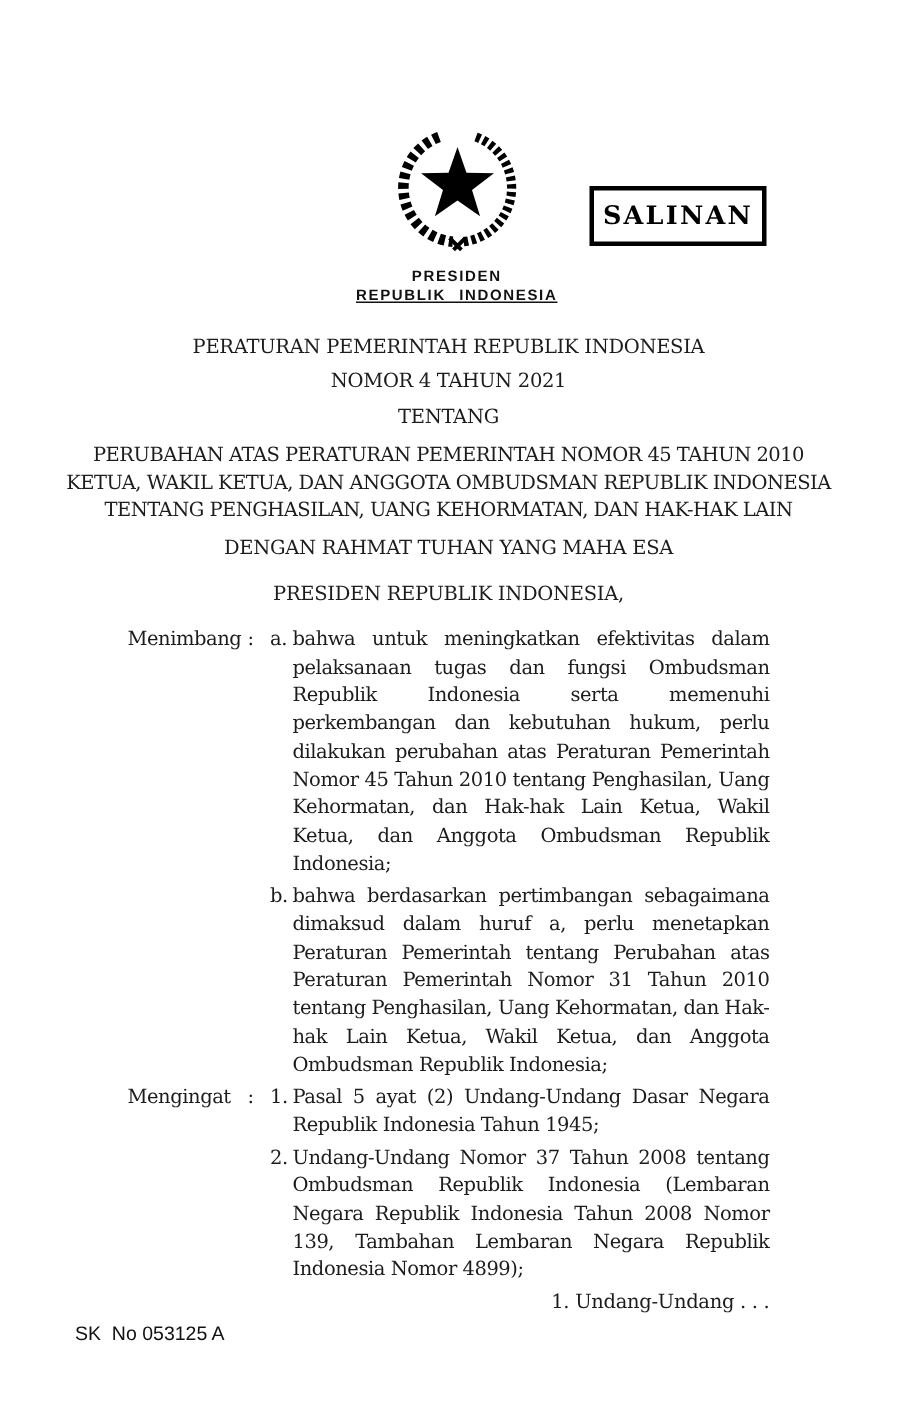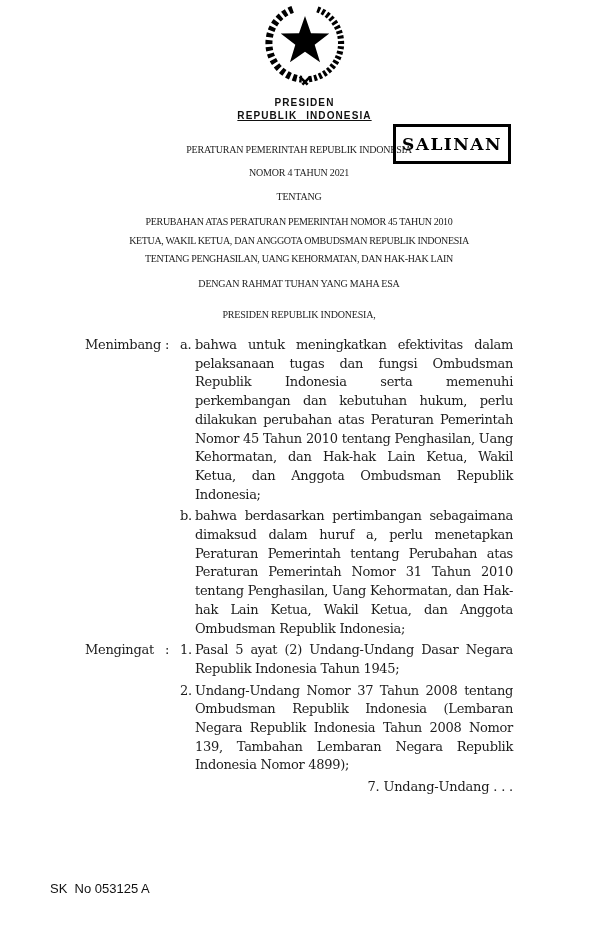--- a/index.html
+++ b/index.html
@@ -25,44 +25,43 @@
     display: flex;
     align-items: center;
     justify-content: center;
     font-weight: bold;
     font-size: 17px;
     letter-spacing: 1.5px;
     color: #000;
   }
 
   
-  .letterhead { text-align: center; }
+  .letterhead { padding-top: 82px; text-align: center; }
   .emblem { display: block; margin: 0 auto; }
   .office1, .office2 {
     font-family: "Liberation Sans", sans-serif;
     font-weight: bold;
     font-size: 10px;
     letter-spacing: 1.1px;
     color: #111;
     line-height: 12px;
   }
   .office1 { margin-top: 7px; }
   .office2 { margin-top: 1px; word-spacing: 5px; text-decoration: underline; }
 
   
   .content { margin-left: 85px; width: 428px; }
 
   .t-line {
     display: flex;
     justify-content: center;
     white-space: nowrap;
-    font-size: 10px;
+    font-size: 13px;
     line-height: 13px;
     letter-spacing: -0.2px;
-    font-family: Liberation Serif, serif;
   }
   .t-doctype  { margin-top: 21px; }
   .t-number   { margin-top: 10px; }
   .t-tentang  { margin-top: 11px; }
   .t-subject1 { margin-top: 12px; }
   .t-subject2 { margin-top: 5.5px; }
   .t-subject3 { margin-top: 5.5px; }
   .t-subject1, .t-subject2, .t-subject3 { letter-spacing: -0.35px; }
   .t-invocation { margin-top: 12px; }
   .t-authority  { margin-top: 18px; }
@@ -152,18 +151,18 @@
         <div class="txt">Pasal 5 ayat (2) Undang-Undang Dasar Negara Republik Indonesia Tahun 1945;</div>
       </div>
       <div class="row">
         <div class="lbl"></div>
         <div class="sep"></div>
         <div class="mkr">2.</div>
         <div class="txt">Undang-Undang Nomor 37 Tahun 2008 tentang Ombudsman Republik Indonesia (Lembaran Negara Republik Indonesia Tahun 2008 Nomor 139, Tambahan Lembaran Negara Republik Indonesia Nomor 4899);</div>
       </div>
     </div>
 
-    <div class="catchword">7. Undang-Undang . . .</div>
+    <div class="catchword">1. Undang-Undang . . .</div>
   </div>
 
   <div class="sk-number">SK  No 053125 A</div>
 
 </div>
 
 </body></html>

